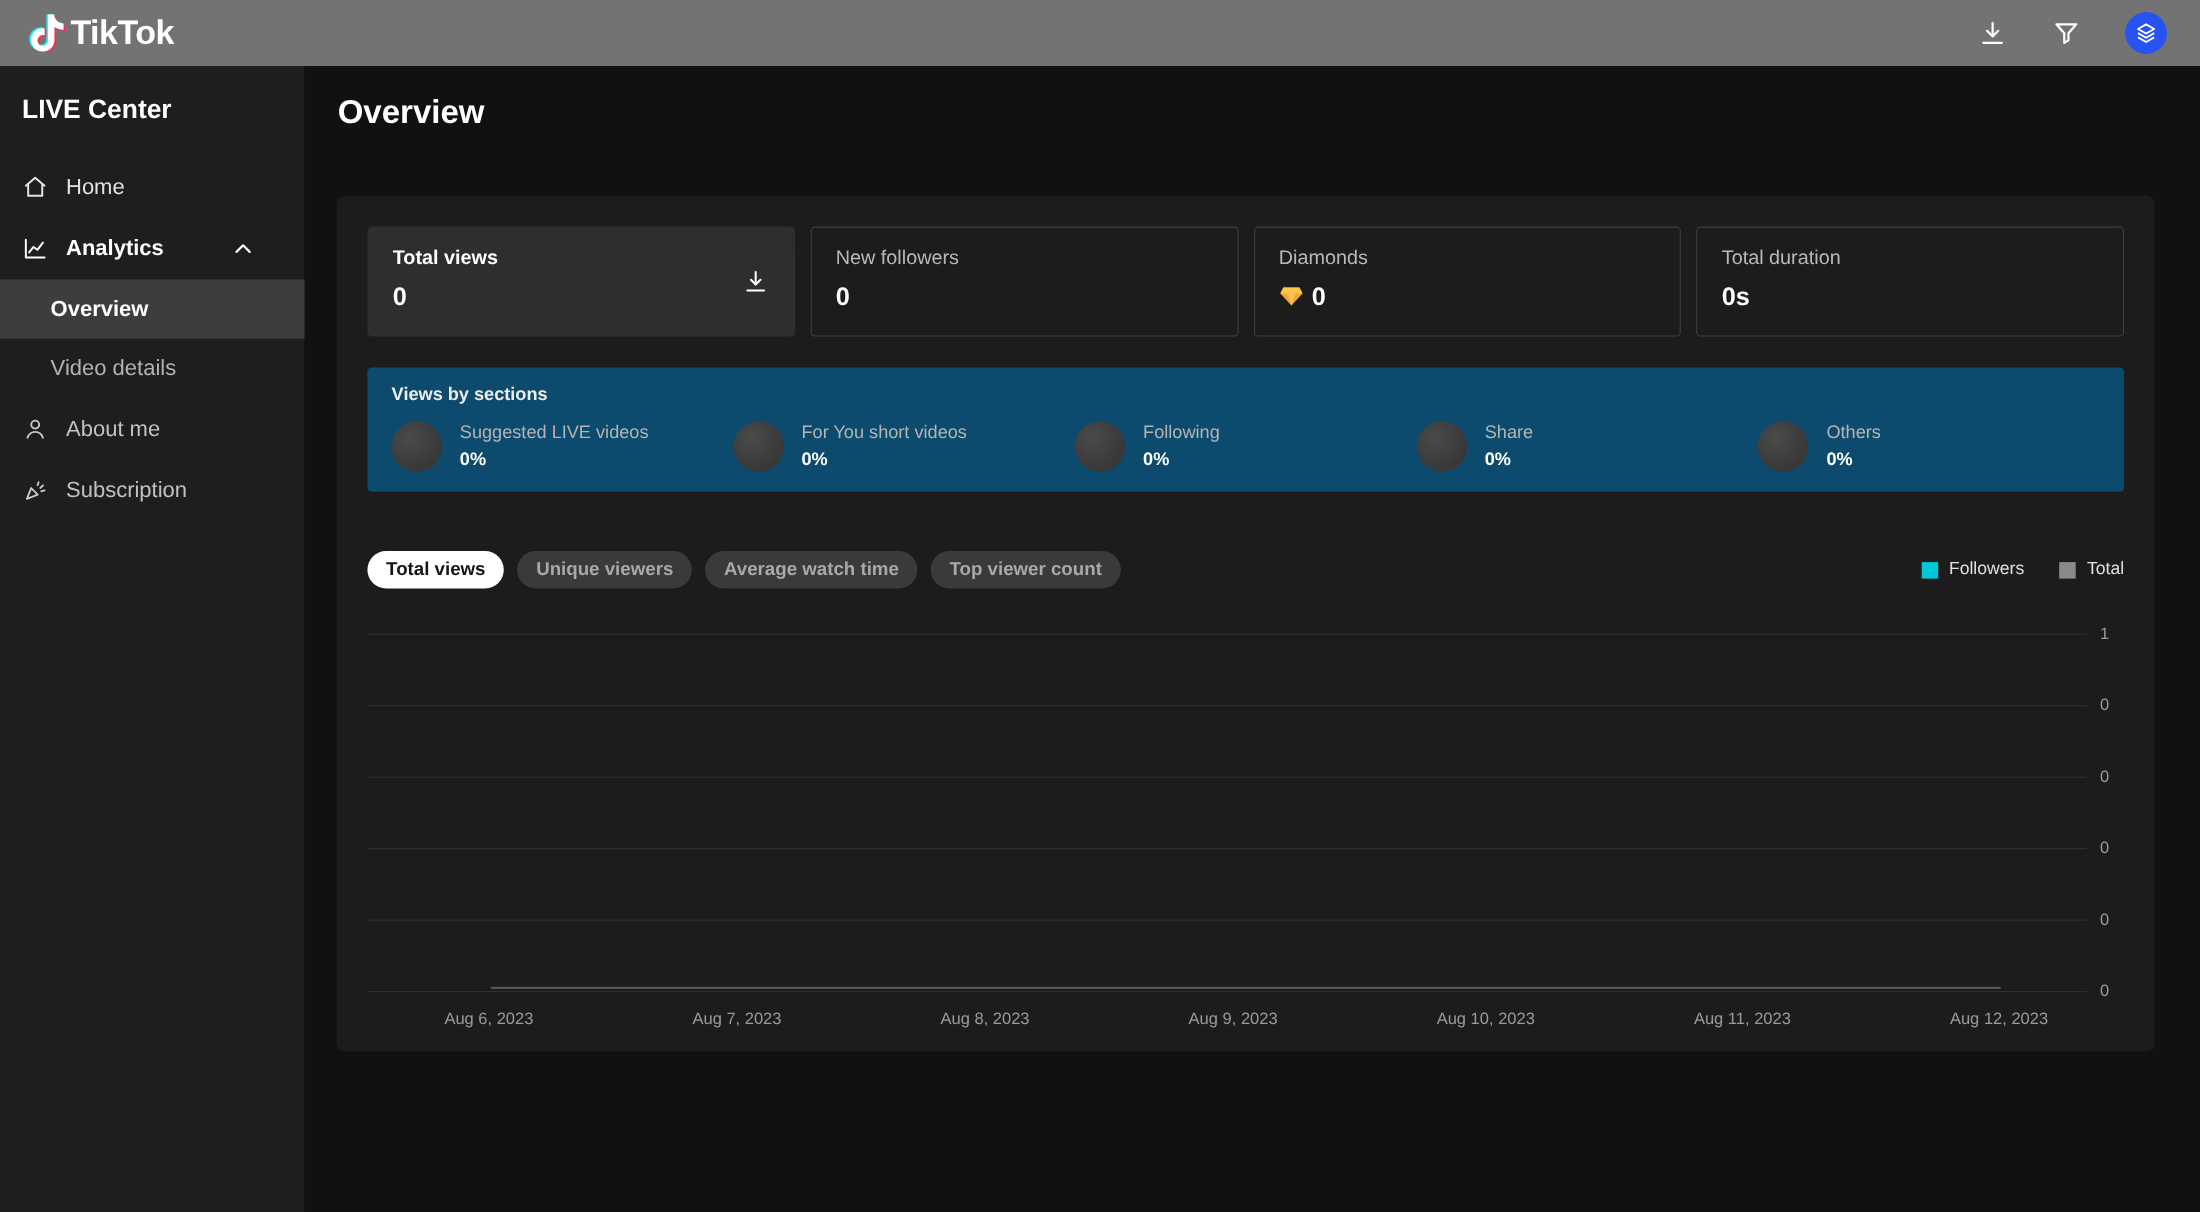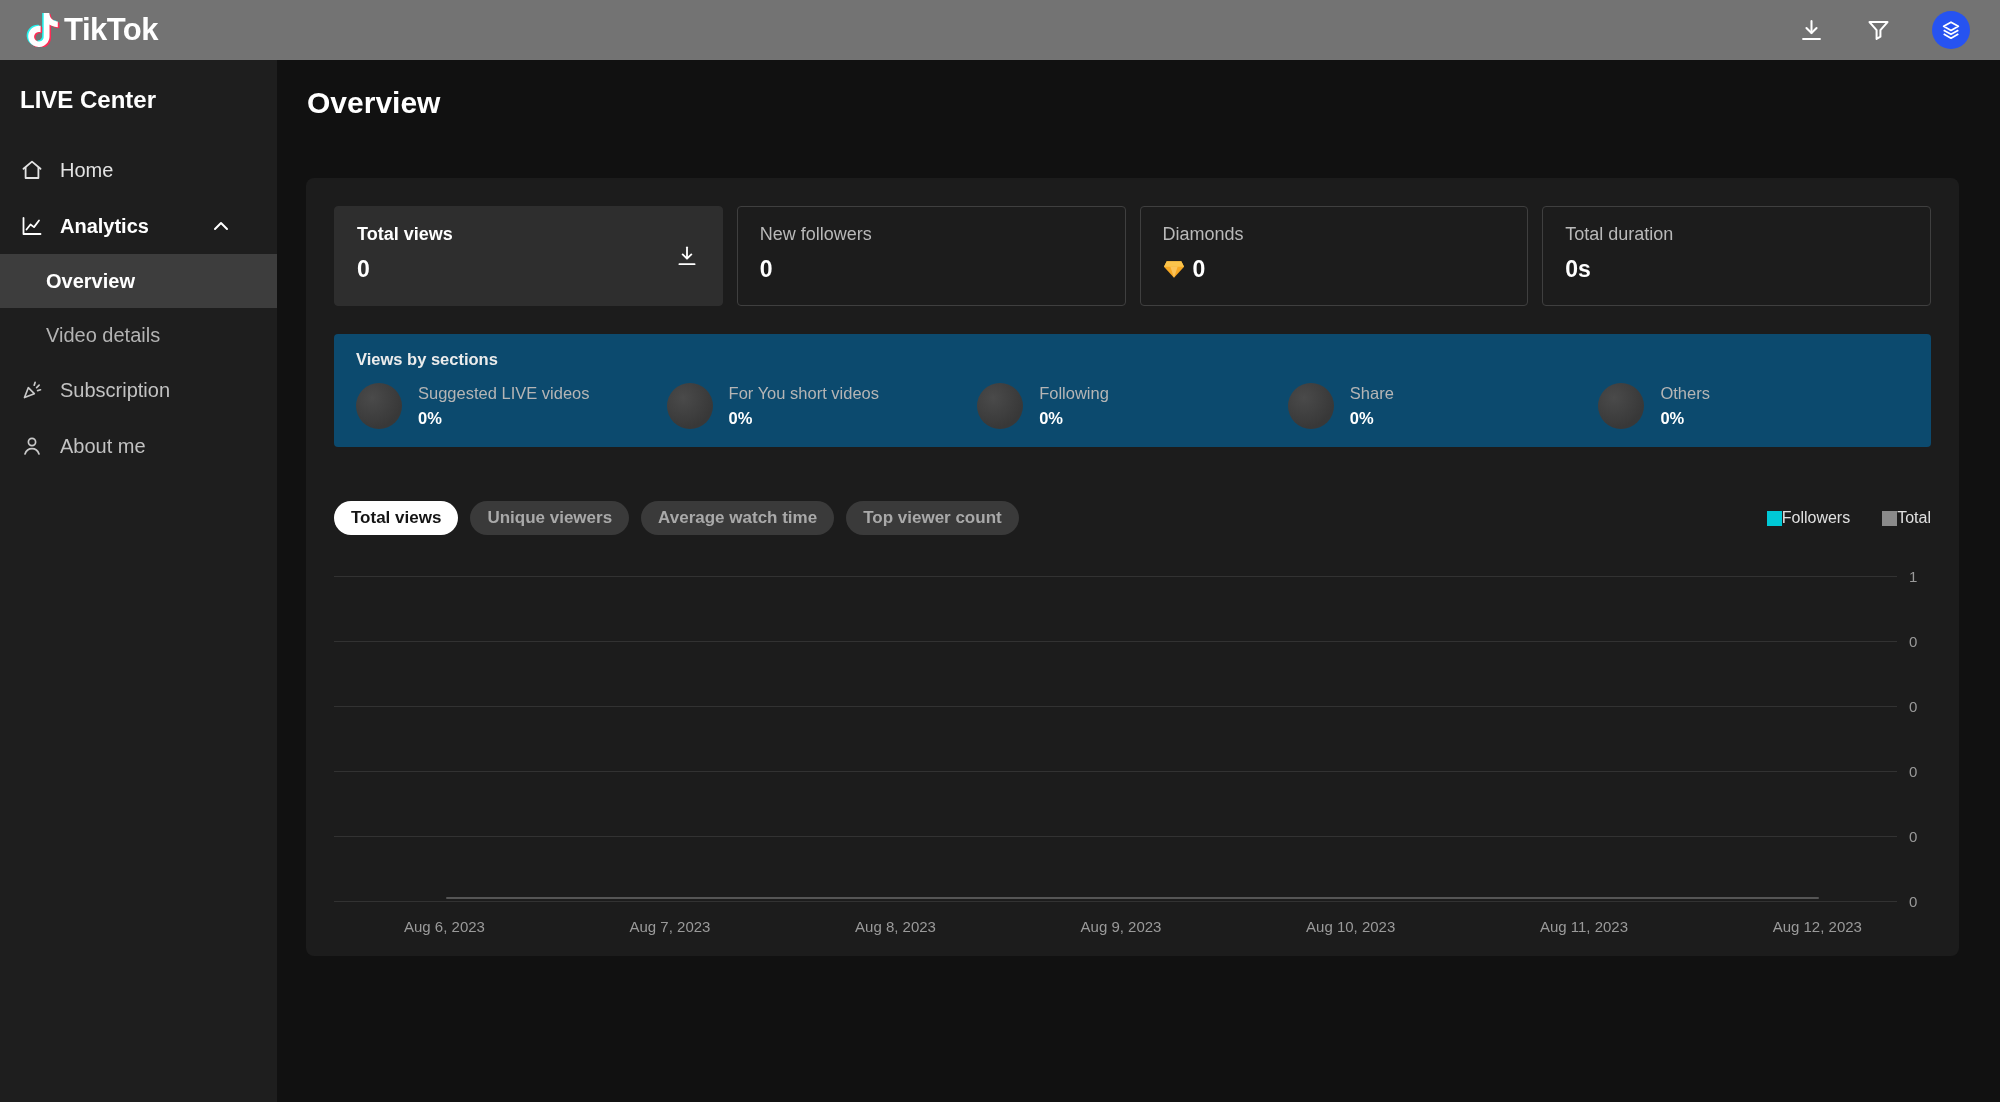--- a/index.html
+++ b/index.html
@@ -55,21 +55,21 @@
                  background:radial-gradient(circle at 35% 32%, #4a4a4a, #383838 70%); }
   .section-label { font-size:16.5px; color:#b5b5b5; white-space:nowrap; overflow:hidden; max-width:220px; }
   .section-value { margin-top:6px; font-size:16.5px; font-weight:700; color:#fff; }
 
   
   .tabs-row { margin-top:54px; display:flex; align-items:center; }
   .tab-pill { height:34px; display:inline-flex; align-items:center; padding:0 17px; border-radius:17px; margin-right:12px;
               background:#3a3a3a; color:#a9a9a9; font-size:17px; font-weight:700; border:none; cursor:pointer; font-family:inherit; }
   .tab-pill--active { background:#fff; color:#141414; }
   .legend { margin-left:auto; display:flex; align-items:center; gap:10px; }
-  .legend-item { display:flex; align-items:center; }
+  .legend-item { display:flex; align-items:center; gap:10px; }
   .legend-item + .legend-item { margin-left:22px; }
   .legend-swatch { width:15px; height:15px; }
   .legend-swatch--followers { background:#00c8d6; }
   .legend-swatch--total { background:#8a8a8a; }
   .legend-label { font-size:16px; color:#e0e0e0; }
 
   
   .chart { margin-top:41px; position:relative; }
   .plot { position:relative; height:326px; margin-right:34px; }
   .grid { position:absolute; inset:0; }
@@ -148,37 +148,37 @@
         </span>
       </div>
       <div class="nav-sub nav-sub--selected">
         <span>Overview</span>
       </div>
       <div class="nav-sub">
         <span>Video details</span>
       </div>
       <div class="nav-item nav-item--muted">
         <span style="display:flex;">
+          <svg viewBox="0 0 24 24" width="24" height="24" fill="none" stroke="#c9c9c9" stroke-width="1.7" stroke-linecap="round">
+            <circle cx="12" cy="8" r="3.6"></circle>
+              <path d="M5 20c1.2-3.6 4-5.4 7-5.4s5.8 1.8 7 5.4"></path>
+          </svg>
+        </span>
+        <span>About me</span>
+      </div>
+      <div class="nav-item nav-item--muted">
+        <span style="display:flex;">
           <svg viewBox="0 0 24 24" width="24" height="24" fill="none" stroke="#c9c9c9" stroke-width="1.7" stroke-linecap="round" stroke-linejoin="round">
             <path d="M4.5 19.5 8.3 9.7l6 6-9.8 3.8z"></path>
               <path d="M14.2 7.2l.9-2.8"></path>
               <path d="M16.6 9.6l2.5-2.4"></path>
               <path d="M17.6 12.6l2.9-.8"></path>
           </svg>
         </span>
         <span>Subscription</span>
-      </div>
-      <div class="nav-item nav-item--muted">
-        <span style="display:flex;">
-          <svg viewBox="0 0 24 24" width="24" height="24" fill="none" stroke="#c9c9c9" stroke-width="1.7" stroke-linecap="round">
-            <circle cx="12" cy="8" r="3.6"></circle>
-              <path d="M5 20c1.2-3.6 4-5.4 7-5.4s5.8 1.8 7 5.4"></path>
-          </svg>
-        </span>
-        <span>About me</span>
       </div>
     </nav>
   </aside>
 
   <main class="main">
     <div class="main-header">
       <h1 class="page-title">Overview</h1>
     </div>
 
     <section class="panel">

